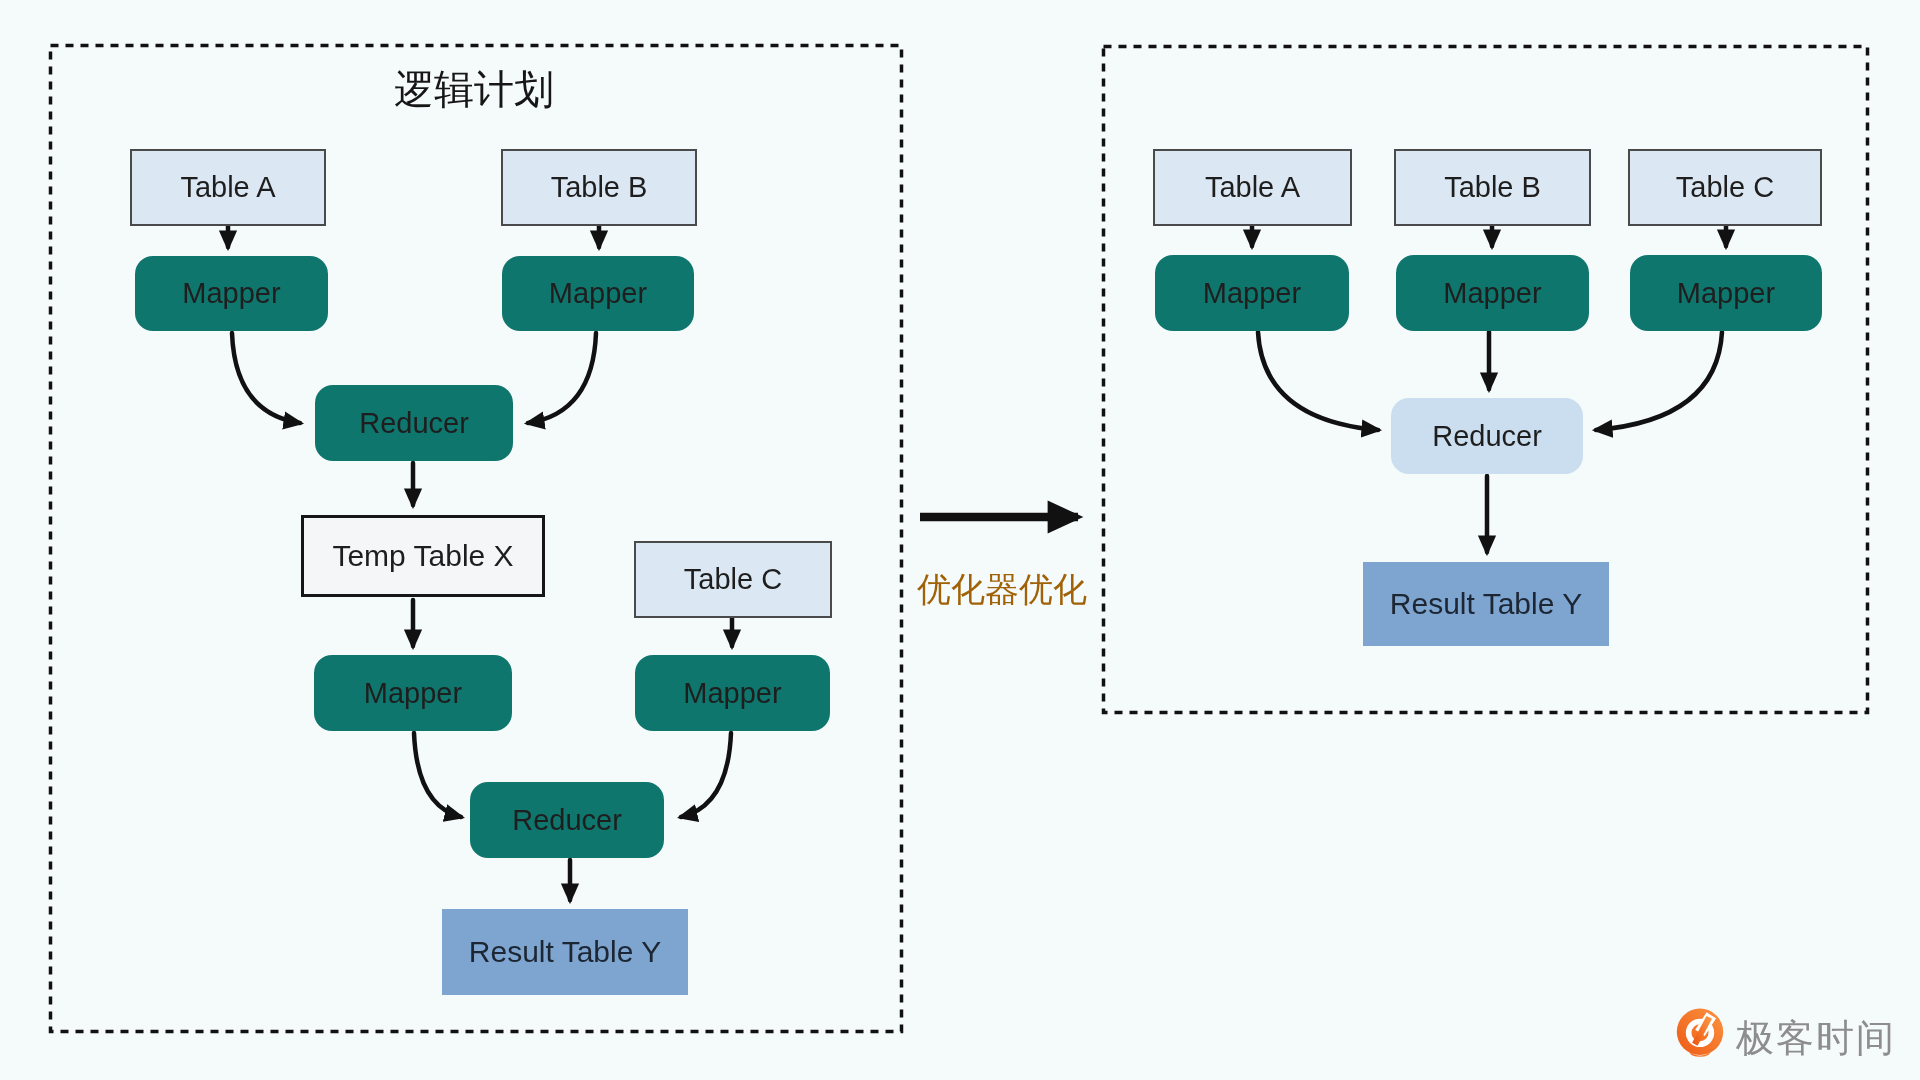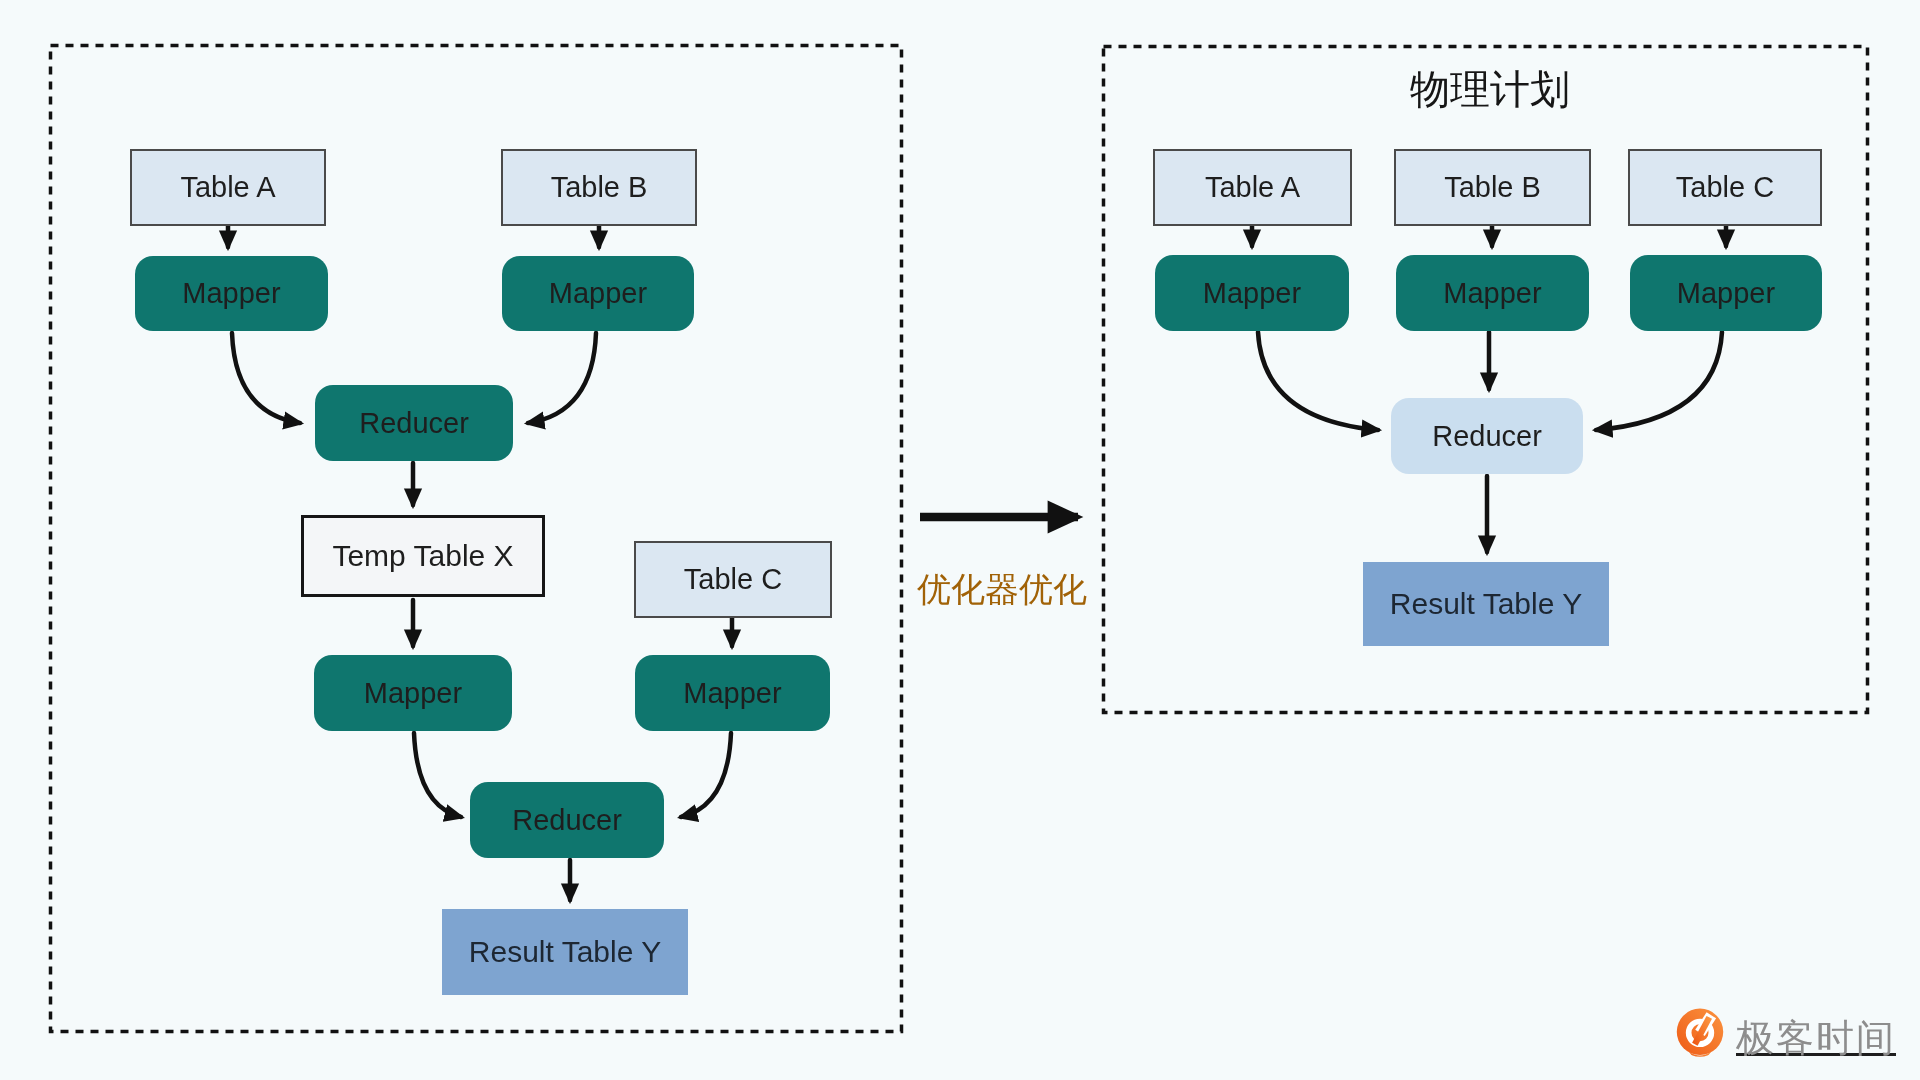--- a/index.html
+++ b/index.html
@@ -67,21 +67,21 @@
       <path d="M1726,204 L1726,246" marker-end="url(#ah)"></path>
       <path d="M1258,332 Q1263,420 1378,430" marker-end="url(#ah)"></path>
       <path d="M1489,332 L1489,389" marker-end="url(#ah)"></path>
       <path d="M1722,332 Q1717,420 1596,430" marker-end="url(#ah)"></path>
       <path d="M1487,476 L1487,552" marker-end="url(#ah)"></path>
     </g>
 
     <path d="M920,517 L1078,517" stroke="#111" stroke-width="8.5" fill="none" marker-end="url(#ahBig)"></path>
   </svg>
 
-  <div class="panel-title" style="left:1490px;top:62px;">物理计划</div>
+  <div class="panel-title" style="left:474px;top:62px;">逻辑计划</div>
 
   <div class="node table-node" style="left:130px;top:125px;width:196px;height:77px;">
     <span>Table A</span>
   </div>
   <div class="node table-node" style="left:501px;top:125px;width:196px;height:77px;">
     <span>Table B</span>
   </div>
   <div class="node process-node" style="left:135px;top:256px;width:193px;height:75px;">
     <span>Mapper</span>
   </div>
@@ -130,21 +130,21 @@
   </div>
   <div class="node process-node light" style="left:1391px;top:398px;width:192px;height:76px;">
     <span>Reducer</span>
   </div>
   <div class="node result-node" style="left:1363px;top:562px;width:246px;height:84px;">
     <span>Result Table Y</span>
   </div>
 
   <div class="optimizer-label" style="left:1002px;top:567px;">优化器优化</div>
 
-  <div class="brand" style="left:1674px;top:1006px;text-decoration:underline;">
+  <div class="brand" style="left:1674px;top:1006px;">
     <svg width="52" height="64" viewBox="0 0 50 62" xmlns="http://www.w3.org/2000/svg">
       <defs>
         <linearGradient id="og" x1="1" y1="0" x2="0" y2="1">
           <stop offset="0" stop-color="#fb9440"></stop>
           <stop offset="1" stop-color="#ee5a15"></stop>
         </linearGradient>
       </defs>
       <path d="M14,44 Q25,60 36,44 Q25,52 14,44 Z" fill="url(#og)"></path>
       <circle cx="25" cy="25" r="22.5" fill="url(#og)"></circle>
       <path d="M8,45 Q25,57 42,45" stroke="#f5fafb" stroke-width="3.5" fill="none"></path>

